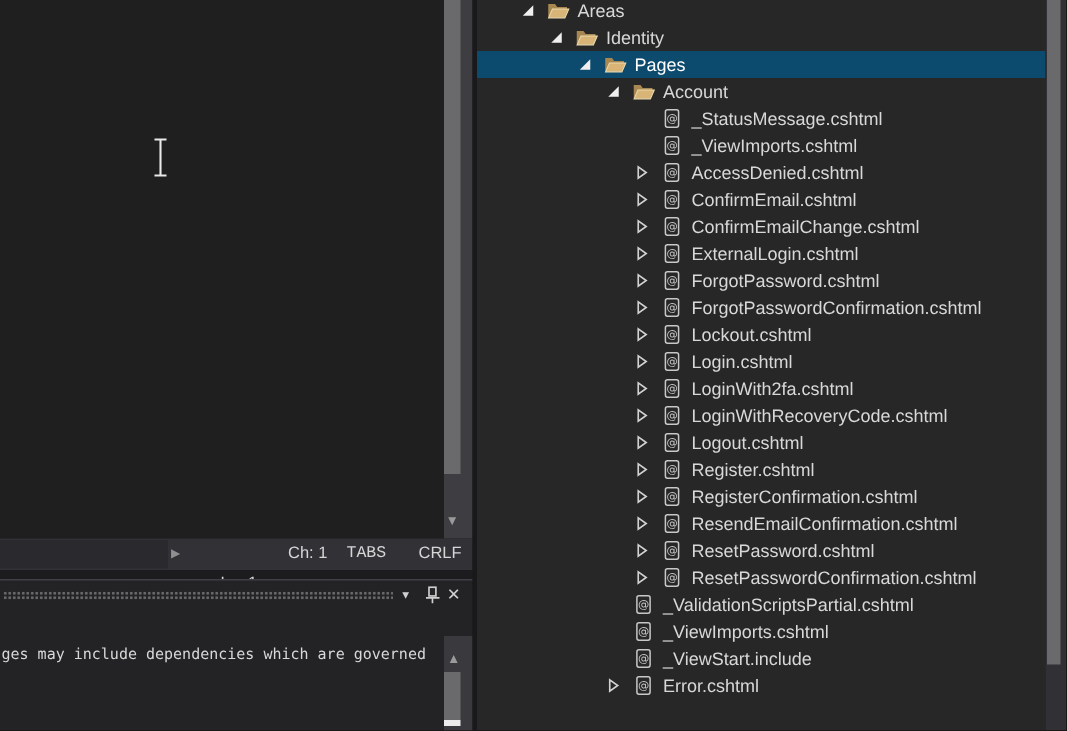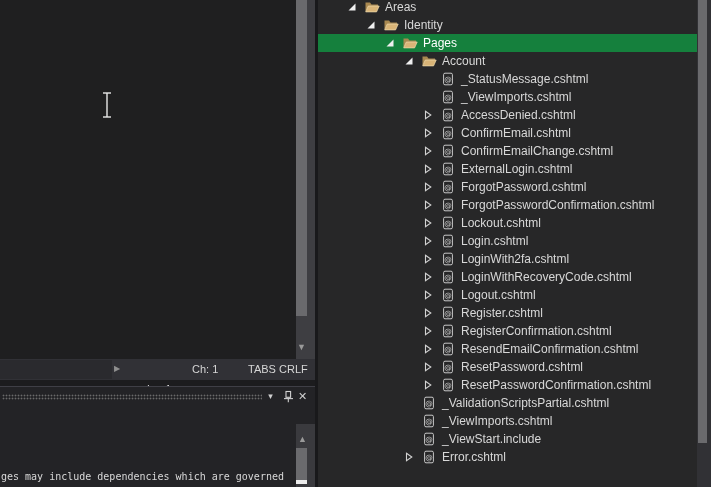--- a/index.html
+++ b/index.html
@@ -13,44 +13,44 @@
   .ibeam{position:absolute;left:100px;top:91px;}
   .editor-vscroll{position:absolute;left:296px;top:0;width:19px;height:359px;background:#3e3e42;}
   .editor-vscroll .thumb{position:absolute;left:0;top:0;width:11px;height:316px;background:#6a6a6d;}
   .scroll-arrow{position:absolute;font-size:9px;color:#9a9a9a;line-height:9px;width:19px;text-align:left;}
   .editor-vscroll .down{top:343px;left:1px;}
   
   .status-bar{position:absolute;left:0;top:359px;width:315px;height:21px;background:#313136;color:#d6d6d6;font-size:11px;}
   .hscroll-track{position:absolute;left:0;top:1px;width:112px;height:19px;background:#2a2a2e;}
   .hscroll-arrow{position:absolute;left:114px;top:6px;font-size:8px;color:#8f8f8f;line-height:8px;}
   .status-item{position:absolute;top:4px;white-space:nowrap;}
-  .st-ln{left:147px;margin-top:20px;} .st-ch{left:192px;} .st-tabs{left:248px;} .st-eol{left:279px;}
+  .st-ln{left:147px;margin-top:20px;} .st-ch{left:192px;} .st-tabs{left:231px;font-family:Liberation Mono, monospace;} .st-eol{left:279px;}
   
   .output-panel{position:absolute;left:0;top:386px;width:315px;height:101px;background:#232326;border-top:1px solid #3f3f46;}
   .output-header{position:absolute;left:0;top:0;width:100%;height:22px;}
   .grip{position:absolute;left:2px;top:7px;width:260px;height:6px;
     background-image:radial-gradient(circle,#6a6a6a 0.8px,transparent 1.1px);
     background-size:3px 3px;}
   .hdr-btn{position:absolute;top:1px;width:15px;height:16px;display:flex;align-items:center;justify-content:center;color:#d0d0d0;}
   .btn-winpos{left:263px;font-size:9px;}
   .btn-pin{left:281px;}
   .btn-close{left:295px;font-size:11px;}
   .output-text{position:absolute;left:1px;top:44px;width:300px;color:#d8d8d8;
-    font-family:"DejaVu Sans Mono",monospace;font-size:10px;white-space:nowrap;margin-top:40px;}
+    font-family:"DejaVu Sans Mono",monospace;font-size:10px;white-space:nowrap;}
   .output-vscroll{position:absolute;left:296px;top:37px;width:19px;height:64px;background:#3a3a3e;}
   .output-vscroll .up{top:11px;left:2px;}
   .output-vscroll .thumb{position:absolute;left:0;top:24px;width:11px;height:32px;background:#6a6a6d;}
   .output-vscroll .thumb-end{position:absolute;left:0;top:56px;width:11px;height:4px;background:#ececec;}
   
   .splitter{position:absolute;left:315px;top:0;width:3px;height:487px;background:#19191b;}
   
   .solution-explorer{position:absolute;left:318px;top:0;width:379px;height:487px;background:#272728;overflow:hidden;}
   .tree{margin-top:-2px;}
   .tree-row{height:18px;display:flex;align-items:center;font-size:12px;color:#d8d8d8;white-space:nowrap;}
-  .tree-row.selected{background:#15803d;color:#ffffff;}
+  .tree-row.selected{background:#0c4a6e;color:#ffffff;}
   .indent{flex:none;}
   .expander{flex:none;width:19px;display:flex;align-items:center;justify-content:flex-start;padding-left:2px;box-sizing:border-box;}
   .node-icon{flex:none;width:16px;height:16px;margin-right:5px;display:flex;align-items:center;justify-content:center;}
   .tree-label{flex:none;text-align:right;}
   .se-vscroll{position:absolute;left:697px;top:0;width:14px;height:487px;background:#313135;}
   .se-vscroll .thumb{position:absolute;left:1px;top:0;width:9px;height:443px;background:#6a6a6d;}
 </style>
 </head>
 <body>
 

